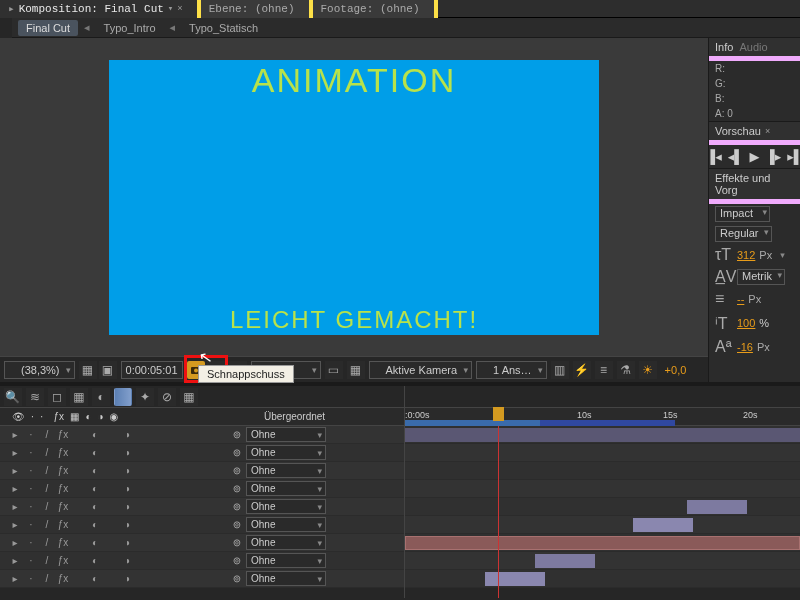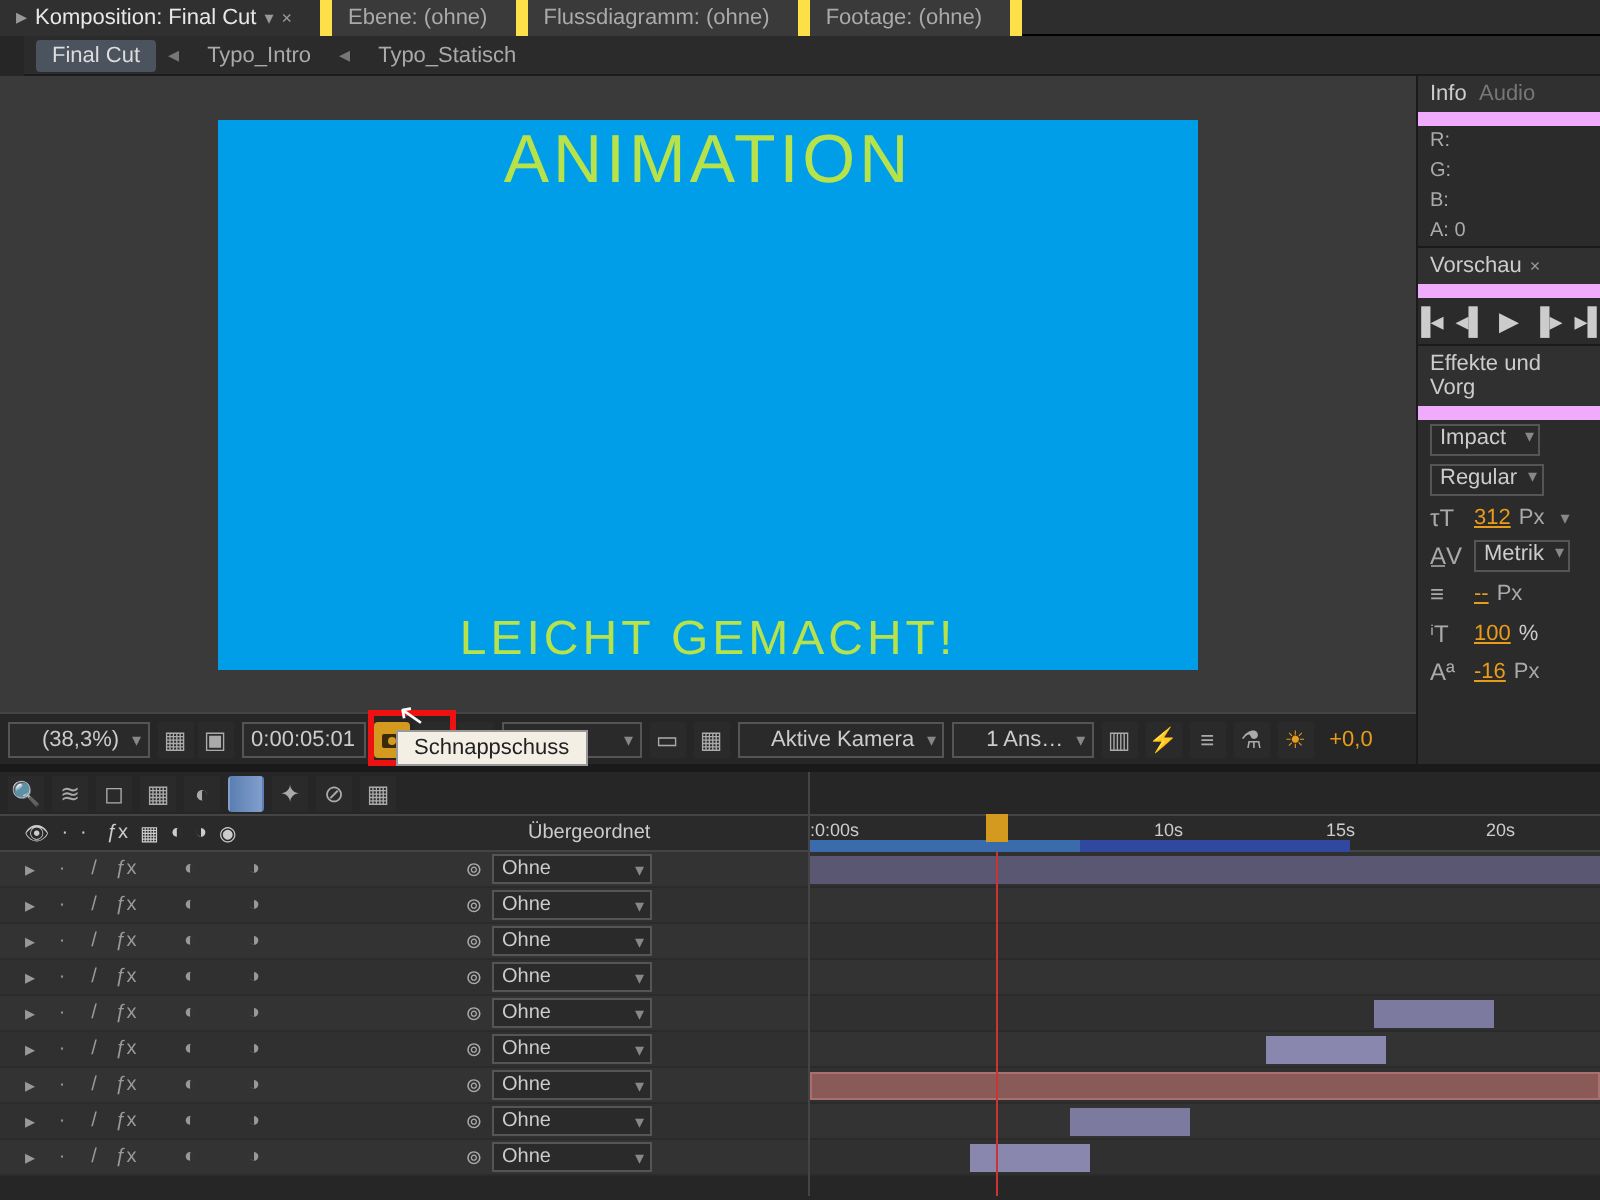--- a/index.html
+++ b/index.html
@@ -1,18 +1,18 @@
 <!DOCTYPE html>
 <html><head>
 <meta charset="utf-8">
 <style>
   * { margin: 0; padding: 0; box-sizing: border-box; }
   body { background: #262626; font-family: Arial, sans-serif; font-size: 11px; color: #ccc; width: 800px; height: 600px; overflow: hidden; position: relative; }
   .top-tabs { height: 18px; background: #2d2d2d; border-bottom: 1px solid #000; display: flex; align-items: center; }
-  .top-tabs .tab { padding: 2px 14px 2px 8px; background: #3a3a3a; color: #aaa; border-right: 6px solid #fde047; position: relative; height: 18px; display: flex; align-items: center; }
+  .top-tabs .tab { padding: 2px 14px 2px 8px; background: #3a3a3a; color: #aaa; border-right: 4px solid #fde047; position: relative; height: 18px; display: flex; align-items: center; font-family: Liberation Mono, monospace; }
   .top-tabs .tab.active { background: #303030; color: #e8e8e8; }
   .top-tabs .tab.active:before { content: "▸"; margin-right: 4px; color: #999; }
 
   .bc-bar { height: 20px; background: #2b2b2b; display: flex; align-items: center; padding-left: 6px; gap: 6px; border-bottom: 1px solid #1a1a1a; margin-left: 12px; }
   .bc { color: #ddd; background: #4a535e; padding: 2px 8px; border-radius: 2px; }
   .bc.inactive { background: transparent; color: #aaa; }
   .bc-sep { color: #777; }
 
   .main-row { display: flex; height: 344px; }
   .viewer { flex: 1 1 auto; background: #3a3a3a; display: flex; flex-direction: column; }
@@ -29,27 +29,27 @@
   .timecode { background: #2a2a2a; border: 1px solid #555; color: #ccc; padding: 0 4px; height: 18px; display: flex; align-items: center; }
   .snap-cam { width: 18px; height: 18px; background: #d49a20; border-radius: 2px; display: inline-flex; align-items: center; justify-content: center; }
   .red-outline { position: absolute; left: 184px; top: -2px; width: 44px; height: 28px; border: 3px solid #e11; pointer-events: none; z-index: 5; }
   .orange-num { color: #e89c1a; margin-left: 4px; }
 
   .cursor { position: absolute; left: 199px; top: 348px; z-index: 30; font-size: 16px; color: #fff; transform: rotate(-10deg); }
 
   .tooltip { position: absolute; left: 198px; top: 365px; background: #f3efe5; color: #222; border: 1px solid #999; padding: 2px 8px; font-size: 11px; z-index: 25; }
 
   .right-panels { width: 92px; background: #2b2b2b; border-left: 1px solid #1a1a1a; display: flex; flex-direction: column; font-size: 11px; }
-  .panel-head { background: #303030; padding: 3px 6px; border-bottom: 7px solid #f0abfc; display: flex; align-items: center; }
+  .panel-head { background: #303030; padding: 3px 6px; border-bottom: 5px solid #f0abfc; display: flex; align-items: center; }
   .kv { padding: 2px 6px; color: #aaa; font-size: 10px; }
   .rp-sec { border-top: 1px solid #1a1a1a; }
   .play-ctrls { display: flex; gap: 6px; justify-content: center; padding: 4px 0; color: #ccc; }
   .play-ctrls span { font-size: 13px; }
   .param-row { display: flex; align-items: center; gap: 4px; padding: 2px 6px; }
-  .param-row .ico { width: 18px; color: #aaa; font-size: 12px; }
+  .param-row .ico { width: 18px; color: #aaa; font-size: 16px; }
   .param-row .val { color: #e89c1a; text-decoration: underline; }
   .param-row .unit { color: #aaa; }
   .drop-sm { background: #2a2a2a; border: 1px solid #555; padding: 0 12px 0 4px; height: 16px; position: relative; display: inline-block; min-width: 55px; }
   .drop-sm:after { content: "▾"; position: absolute; right: 2px; font-size: 9px; color: #888; }
 
   .divider { height: 4px; background: #1a1a1a; }
 
   .lower { display: flex; height: 212px; }
   .timeline-left { width: 405px; background: #262626; border-right: 1px solid #444; }
   .tl-head { height: 22px; border-bottom: 1px solid #444; display: flex; align-items: center; padding: 0 4px; gap: 4px; }
@@ -92,23 +92,20 @@
 <div class="top-tabs">
   <div class="tab active">
     <span>Komposition: Final Cut</span>
     <span class="mini-x">▾</span>
     <span class="mini-x">×</span>
   </div>
   <div class="tab">
     <span>Ebene: (ohne)</span>
   </div>
   <div class="tab">
-    <span>Flussdiagramm: (ohne)</span>
-  </div>
-  <div class="tab">
     <span>Footage: (ohne)</span>
   </div>
 </div>
 
 <div class="bc-bar">
   <span class="bc">Final Cut</span>
   <span class="bc-sep">◂</span>
   <span class="bc inactive">Typo_Intro</span>
   <span class="bc-sep">◂</span>
   <span class="bc inactive">Typo_Statisch</span>

